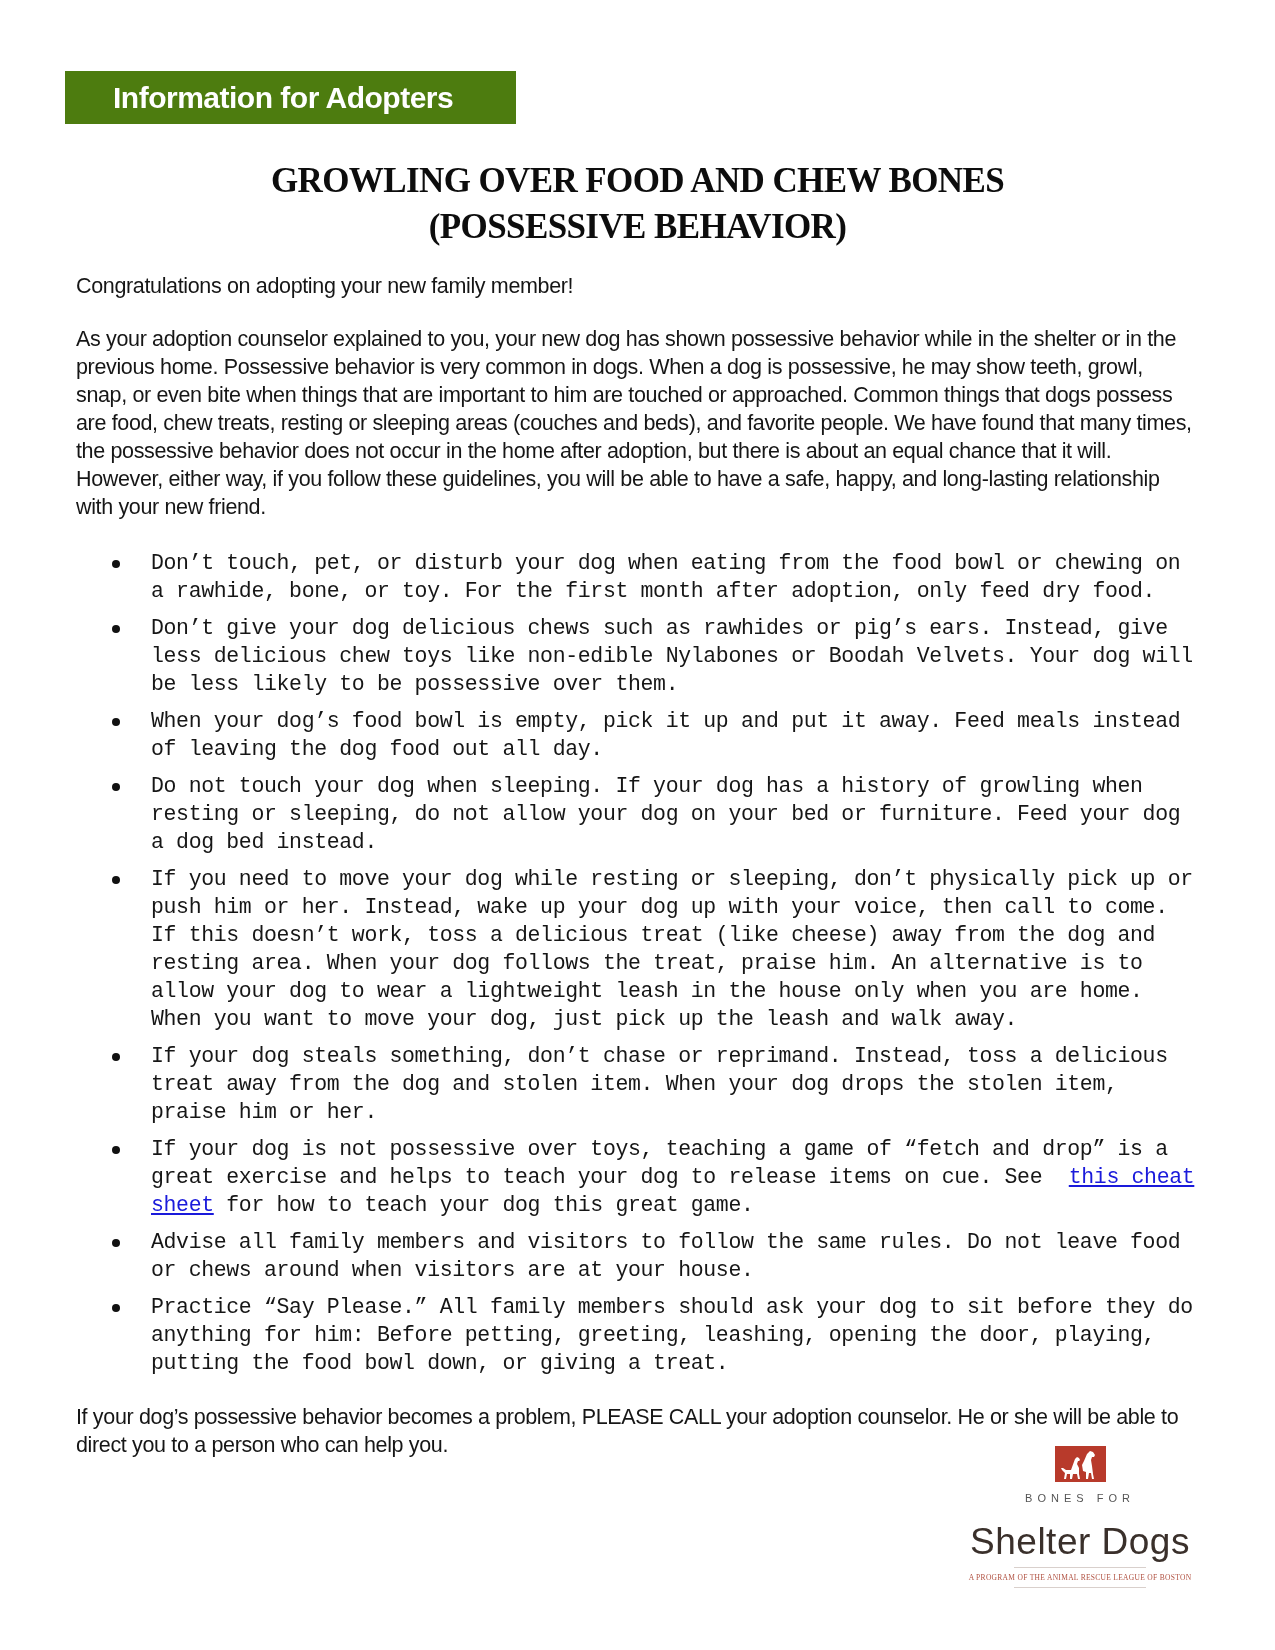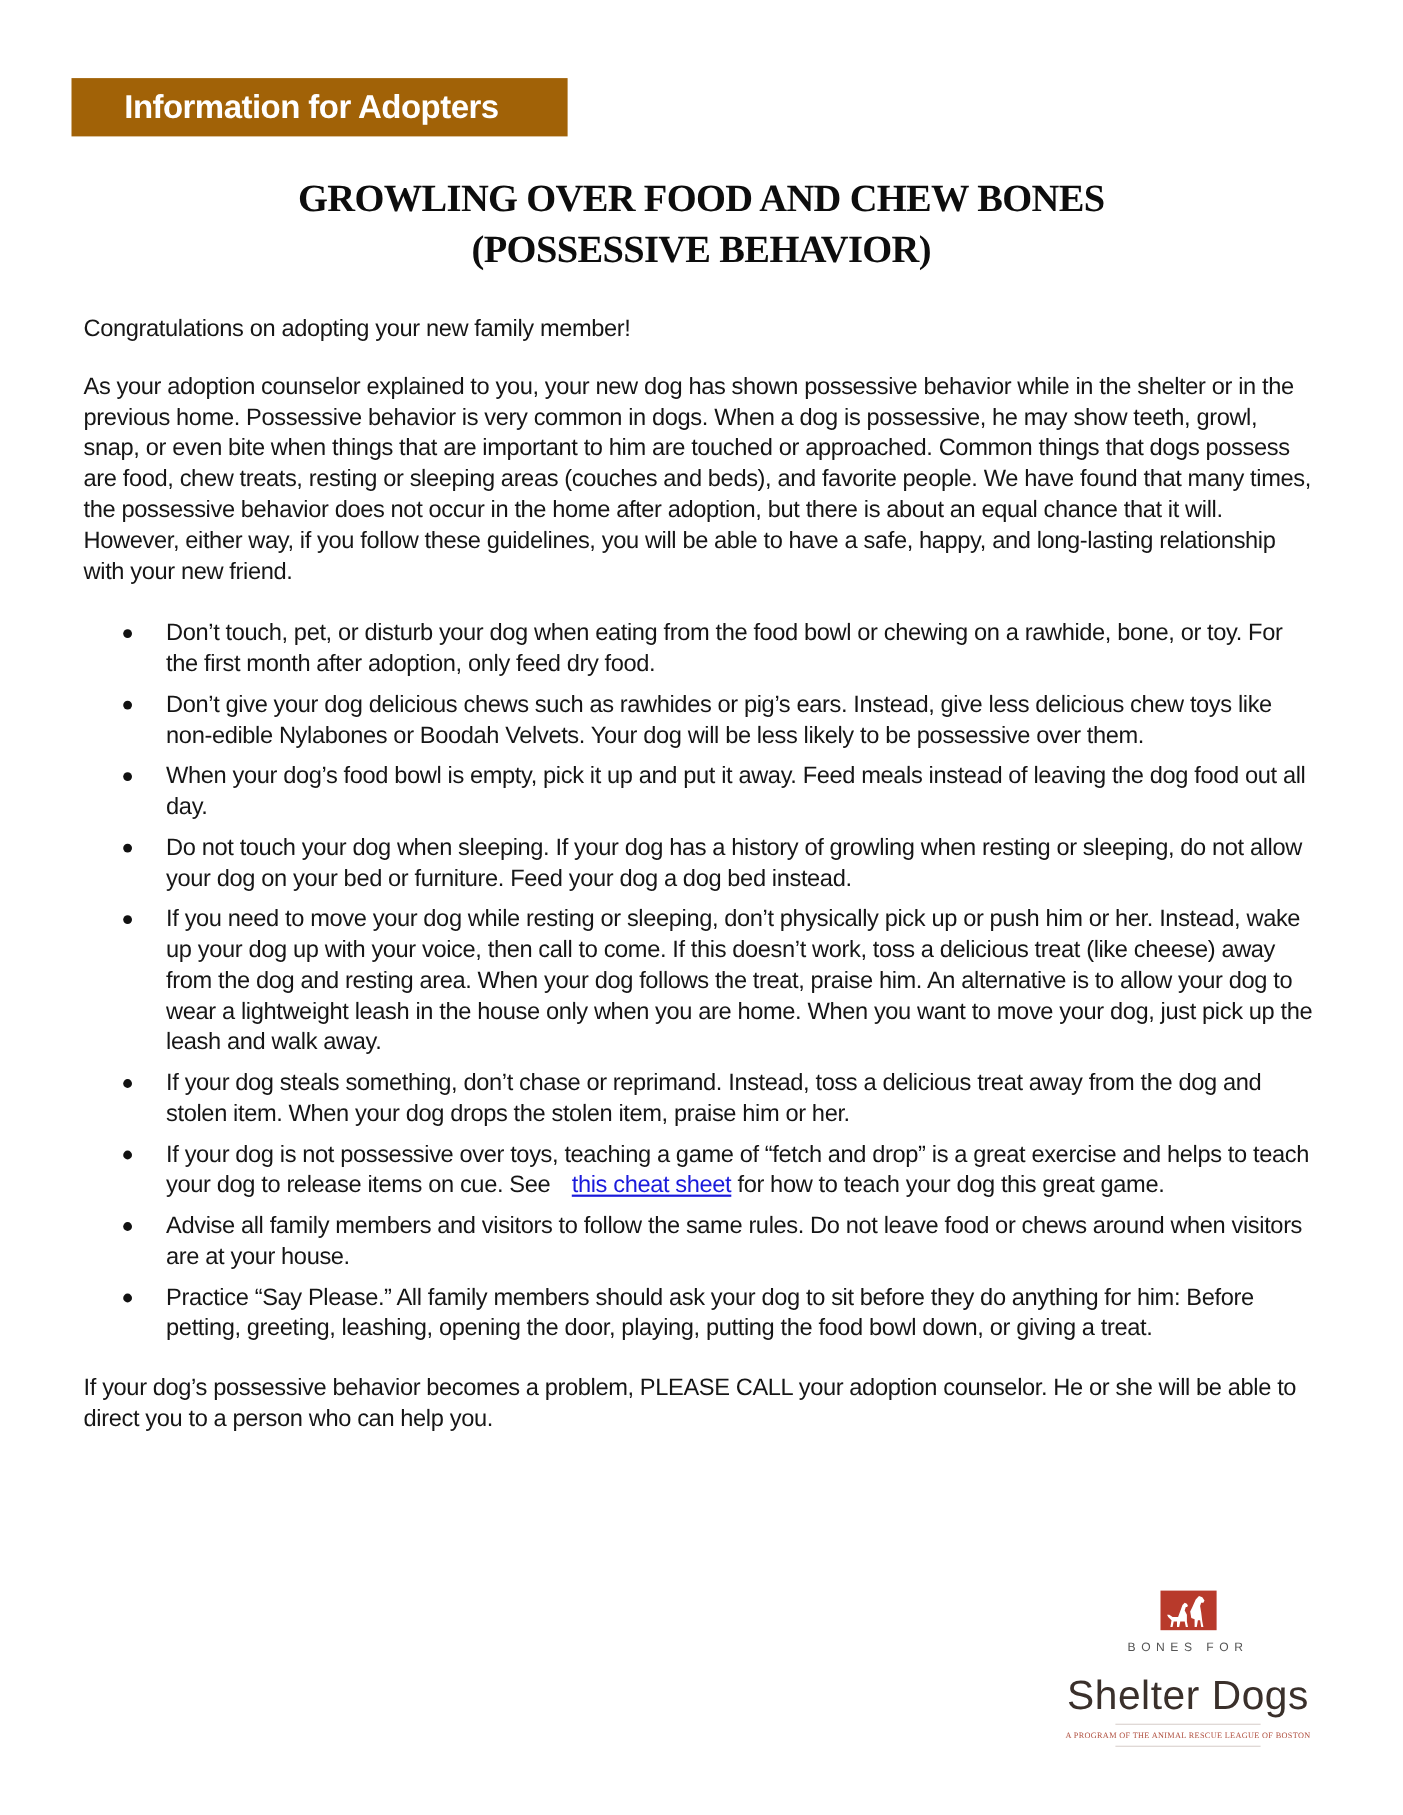--- a/index.html
+++ b/index.html
@@ -2,39 +2,39 @@
 <html><head>
 <meta charset="utf-8">
 <style>
   html, body { margin: 0; padding: 0; background: #ffffff; }
   body {
     width: 1275px; height: 1650px; position: relative; overflow: hidden;
     font-family: "Liberation Sans", sans-serif; color: #111111;
   }
   .banner {
     position: absolute; left: 65px; top: 71px; width: 451px; height: 53px;
-    background: #a16207; color: #ffffff;
+    background: #4d7c0f; color: #ffffff;
     font-family: "Liberation Sans", sans-serif; font-weight: bold; font-size: 30px;
     line-height: 53px; padding-left: 48px; box-sizing: border-box;
     letter-spacing: -0.5px;
   }
   .title {
     position: absolute; left: 0; top: 158px; width: 1275px; text-align: center;
     font-family: Liberation Serif, serif; font-weight: bold; font-size: 35px;
     line-height: 46px; letter-spacing: -0.6px; color: #0d0d0d;
   }
   .title span { display: block; }
   .content {
-    position: absolute; left: 76px; top: 284px; width: 1122px;
+    position: absolute; left: 76px; top: 272px; width: 1122px;
     font-size: 21.5px; line-height: 28px; letter-spacing: -0.35px; color: #161616;
   }
   .content p { margin: 0; }
   .greeting { margin-bottom: 25px !important; }
   .intro { margin-bottom: 28px !important; }
-  ul.tips { list-style: none; margin: 0 0 26px 0; padding: 0; }
+  ul.tips { list-style: none; margin: 0 0 26px 0; padding: 0; font-family: Liberation Mono, monospace; }
   ul.tips li {
     position: relative; padding-left: 75px; margin-bottom: 9px;
   }
   ul.tips li .bullet {
     position: absolute; left: 36px; top: 11px; width: 8px; height: 8px;
     border-radius: 50%; background: #111111;
   }
   a.link { color: #1a1adb; text-decoration: underline; margin-left: 14px; }
   .logo {
     position: absolute; left: 960px; top: 1446px; width: 240px; text-align: center;

